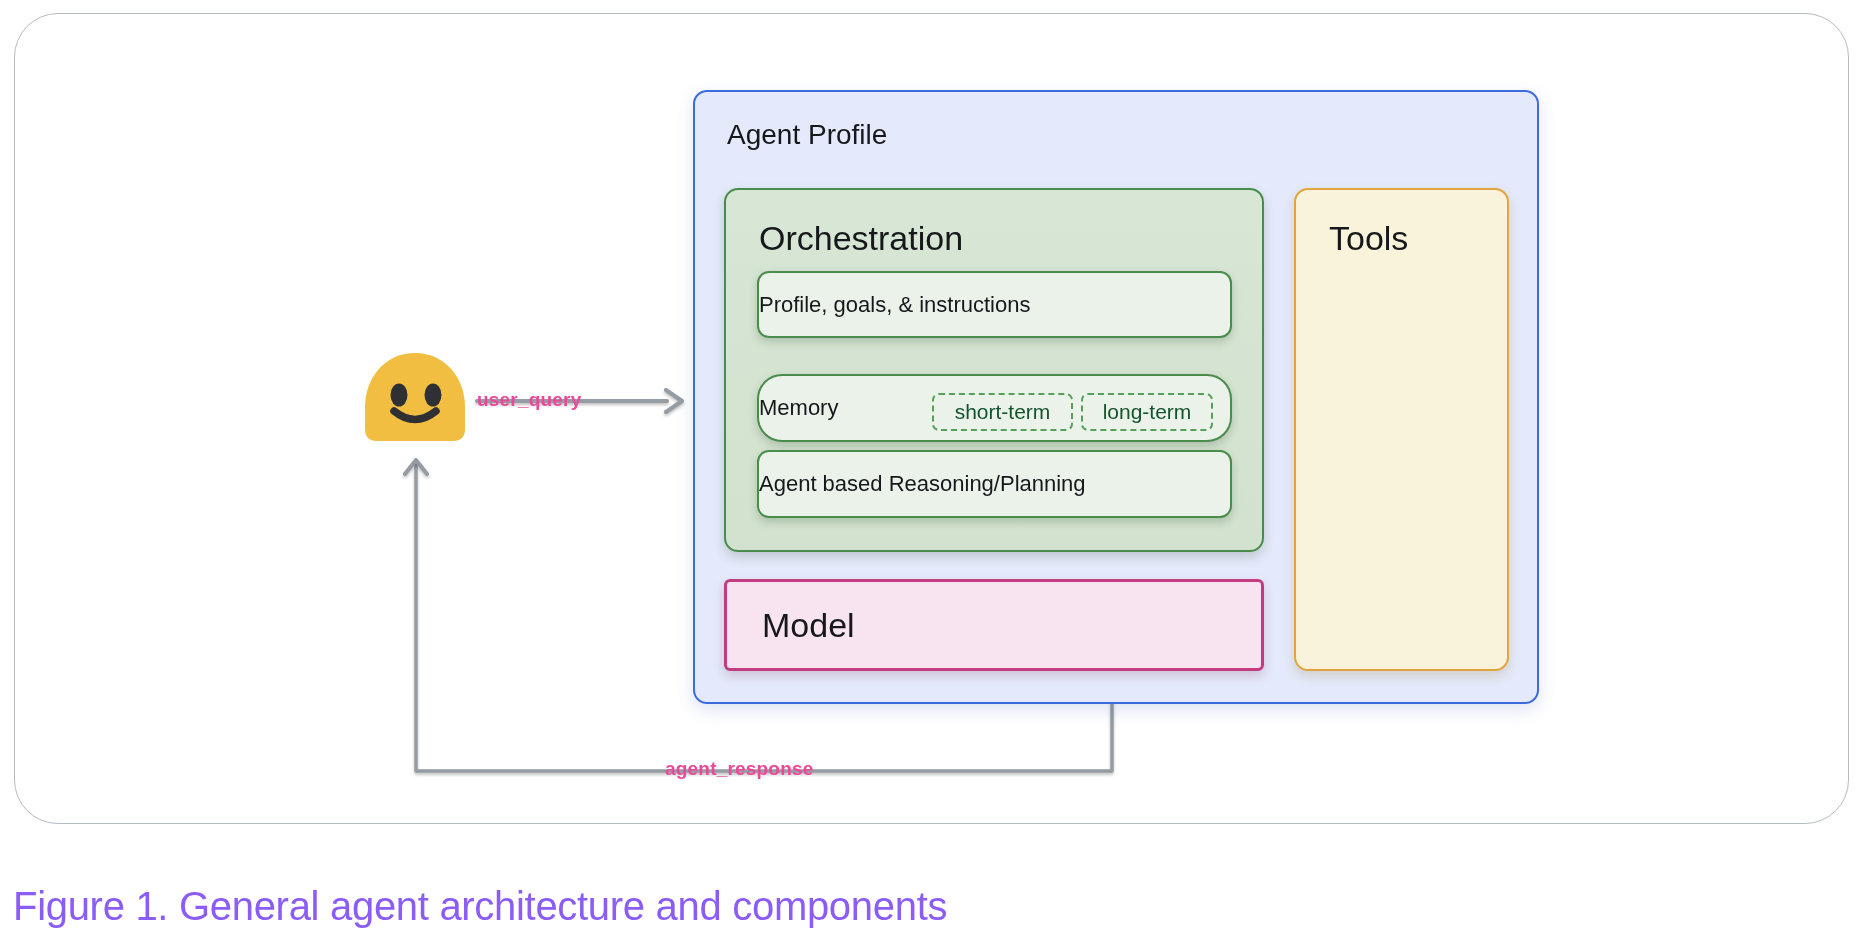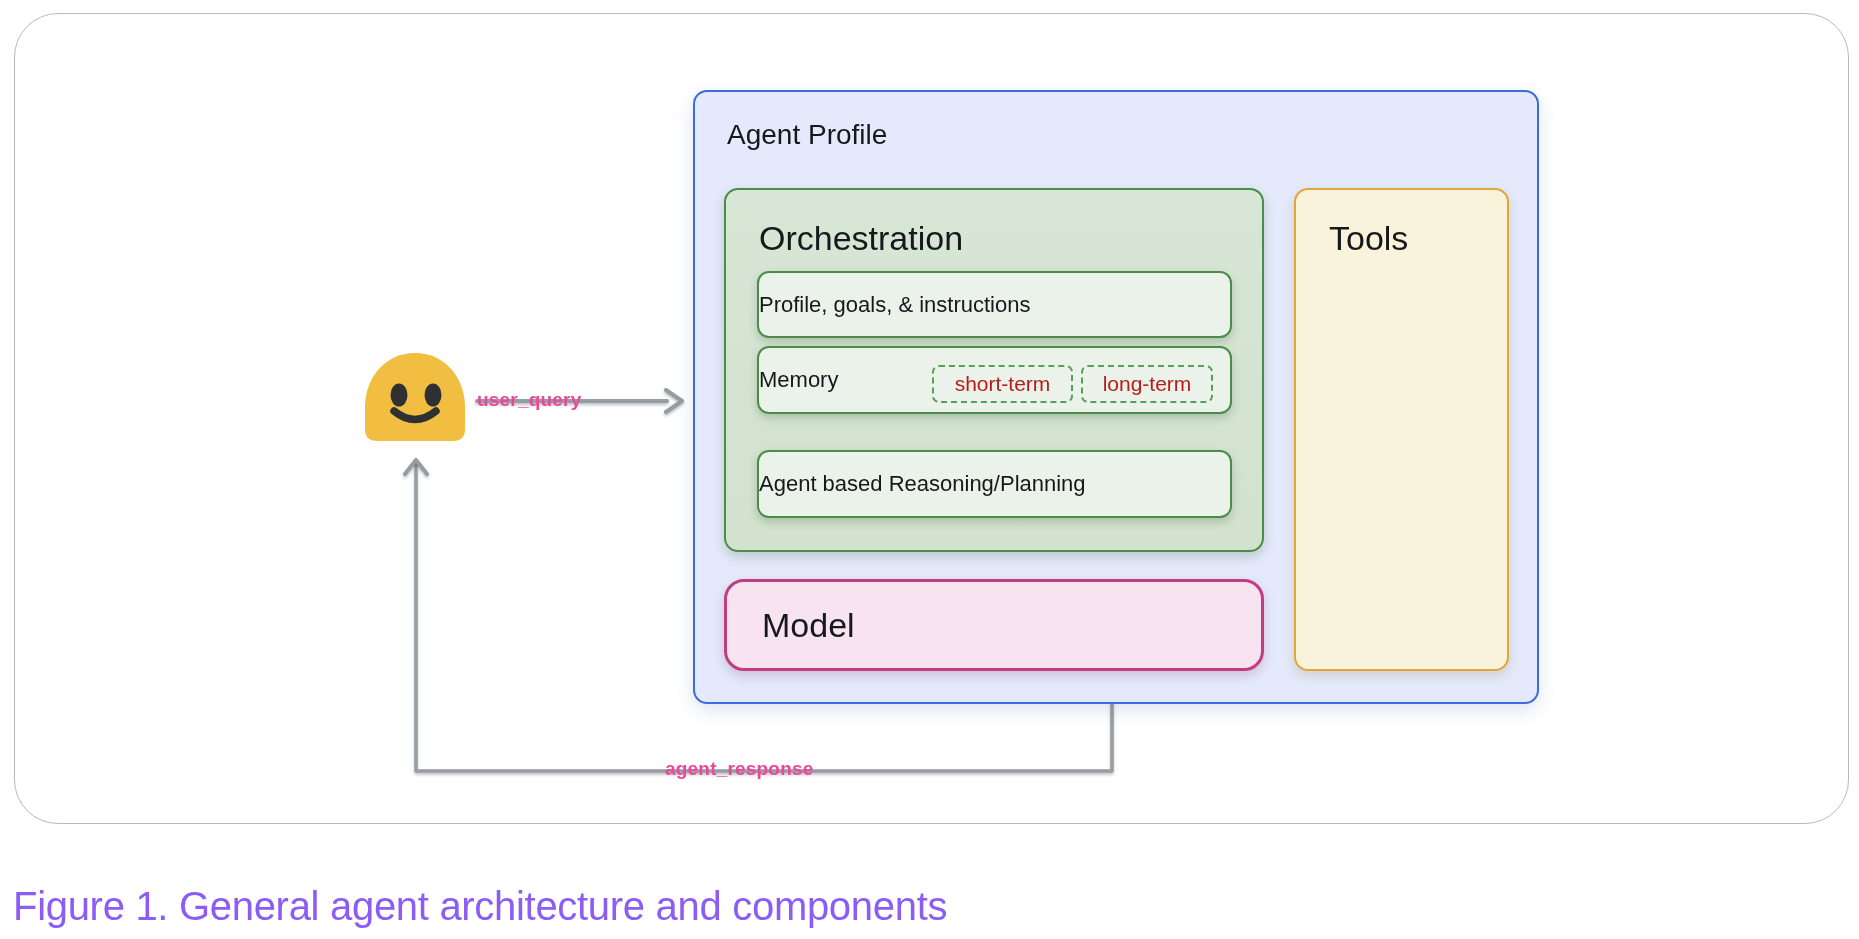--- a/index.html
+++ b/index.html
@@ -37,33 +37,33 @@
   .orch-title{left:33px;top:29px;}
 
   .inner{
     position:absolute;left:31px;width:475px;height:68px;
     background:#eaf2e9;border:2.5px solid #4a8c49;border-radius:12px;
     box-shadow:0 4px 9px rgba(30,70,30,0.22);
     display:flex;align-items:center;box-sizing:border-box;
     font-size:22px;color:#16181b;
   }
   .inner.profile{top:81px;height:67px;}
-  .inner.memory{top:156px;}
+  .inner.memory{top:184px;border-radius:25px;}
   .inner.reasoning{top:260px;}
   .tag{
     position:absolute;top:17px;height:38px;border:2px dashed #55a057;border-radius:7px;
     display:flex;align-items:center;justify-content:center;
-    font-size:21px;color:#b91c1c;box-sizing:border-box;background:transparent;
+    font-size:21px;color:#14532d;box-sizing:border-box;background:transparent;
   }
   .tag.short{left:173px;width:141px;}
   .tag.long{left:322px;width:132px;}
 
   .model{
     position:absolute;left:29px;top:487px;width:540px;height:92px;
-    background:#f8e3f0;border:3px solid #c23d80;border-radius:20px;
+    background:#f8e3f0;border:3px solid #c23d80;border-radius:6px;
     box-shadow:0 5px 12px rgba(120,30,80,0.20);
     display:flex;align-items:center;padding-left:35px;box-sizing:border-box;
   }
   .model-title{position:static;}
   .tools{
     position:absolute;left:599px;top:96px;width:211px;height:479px;
     background:#faf3db;border:2.5px solid #e2a53e;border-radius:14px;
     box-shadow:0 5px 12px rgba(140,100,20,0.20);
   }
   .tools-title{left:33px;top:29px;}

